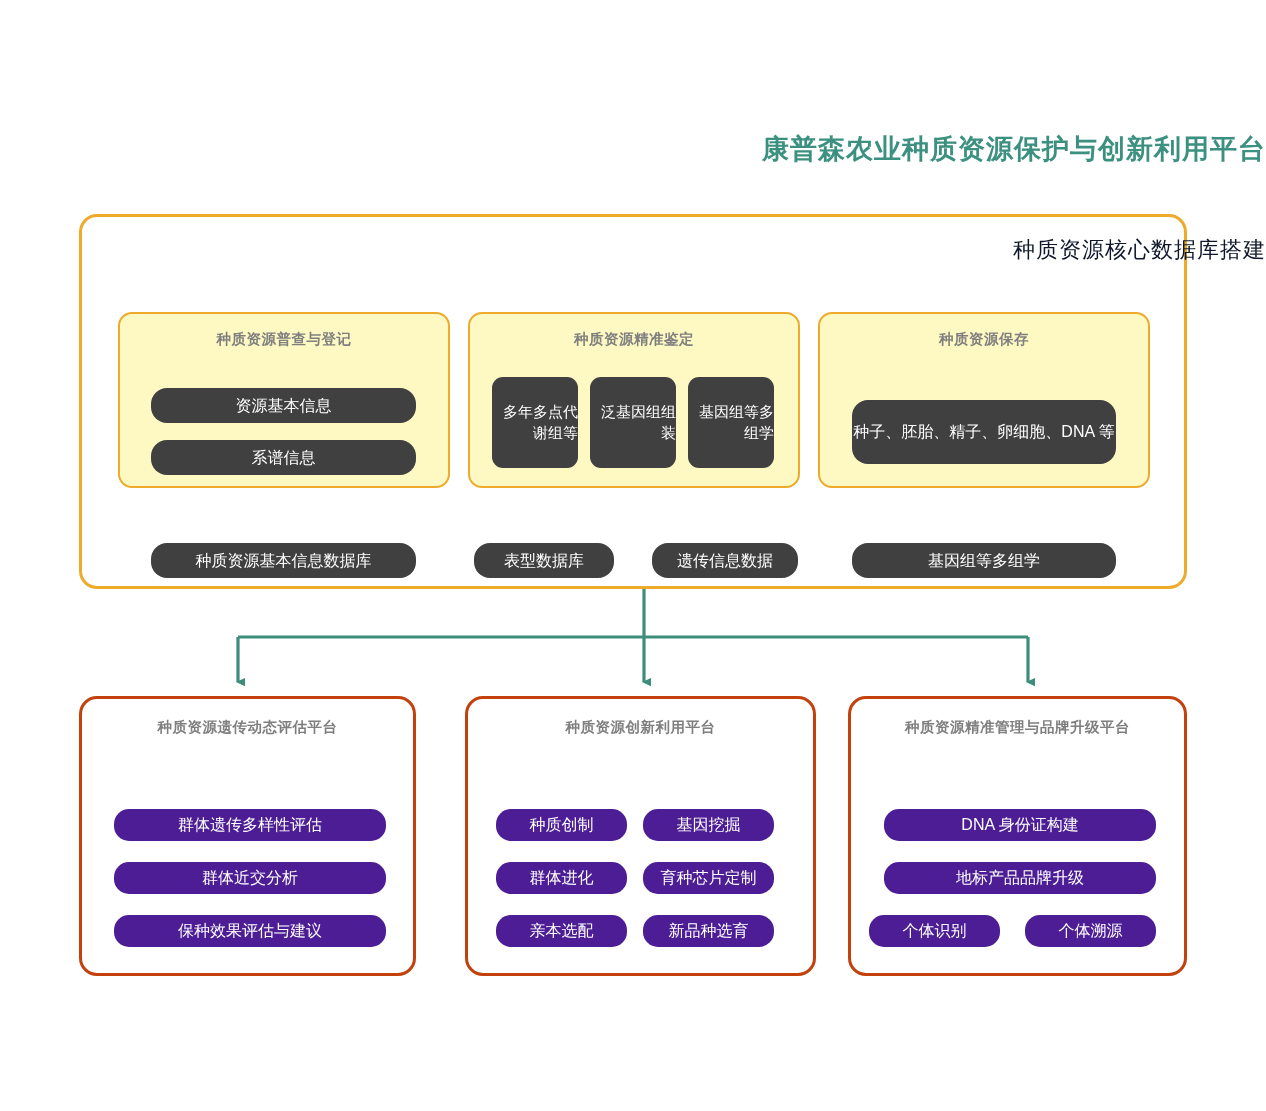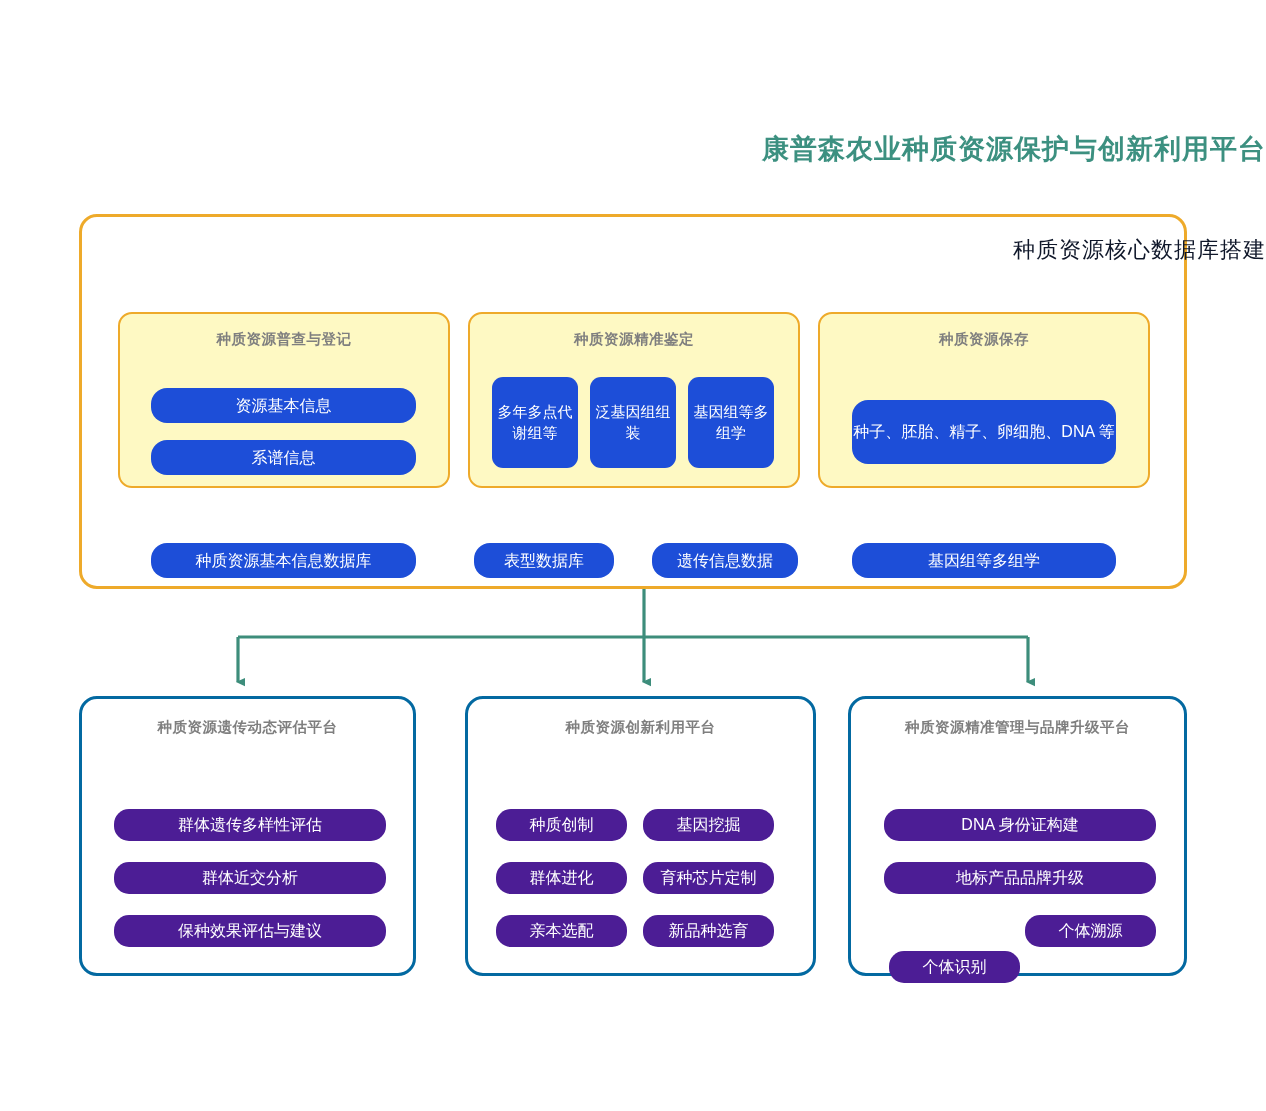--- a/index.html
+++ b/index.html
@@ -75,27 +75,27 @@
     letter-spacing: 0.5px;
   }
 
   #panel-survey  { left: 118px; top: 312px; width: 332px; height: 176px; }
   #panel-ident   { left: 468px; top: 312px; width: 332px; height: 176px; }
   #panel-preserv { left: 818px; top: 312px; width: 332px; height: 176px; }
 
   
   .pill {
     position: absolute;
-    background: #1d4ed8;
+    background: #404040;
     border-radius: 16px;
     color: #ffffff;
     display: flex;
     align-items: center;
     justify-content: center;
-    text-align: center;
+    text-align: right;
     font-size: 16px;
     box-sizing: border-box;
     line-height: 1.35;
   }
   .pill.small-card {
     border-radius: 11px;
     font-size: 15px;
   }
 
   
@@ -112,21 +112,21 @@
 
   
   #db-basic    { left: 151px; top: 543px; width: 265px; height: 35px; }
   #db-phenotype{ left: 474px; top: 543px; width: 140px; height: 35px; }
   #db-genetic  { left: 652px; top: 543px; width: 146px; height: 35px; }
   #db-sample   { left: 852px; top: 543px; width: 264px; height: 35px; }
 
   
   .platform {
     position: absolute;
-    border: 3px solid #0369a1;
+    border: 3px solid #c2410c;
     border-radius: 18px;
     box-sizing: border-box;
     background: #ffffff;
     top: 696px;
     height: 280px;
   }
   #plat-genetic  { left: 79px;  width: 337px; }
   #plat-innov    { left: 465px; width: 351px; }
   #plat-manage   { left: 848px; width: 339px; }
 
@@ -166,21 +166,21 @@
   #ip-1 { left: 28px;  top: 110px; width: 131px; }
   #ip-2 { left: 175px; top: 110px; width: 131px; }
   #ip-3 { left: 28px;  top: 163px; width: 131px; }
   #ip-4 { left: 175px; top: 163px; width: 131px; }
   #ip-5 { left: 28px;  top: 216px; width: 131px; }
   #ip-6 { left: 175px; top: 216px; width: 131px; }
 
   
   #mp-1 { left: 33px; top: 110px; width: 272px; }
   #mp-2 { left: 33px; top: 163px; width: 272px; }
-  #mp-3 { left: 38px; top: 216px; width: 131px; margin-top: 36px; }
+  #mp-3 { left: 18px; top: 216px; width: 131px; }
   #mp-4 { left: 174px; top: 216px; width: 131px; }
 
   
   #wires {
     position: absolute;
     left: 0;
     top: 0;
     width: 1266px;
     height: 1111px;
     pointer-events: none;

